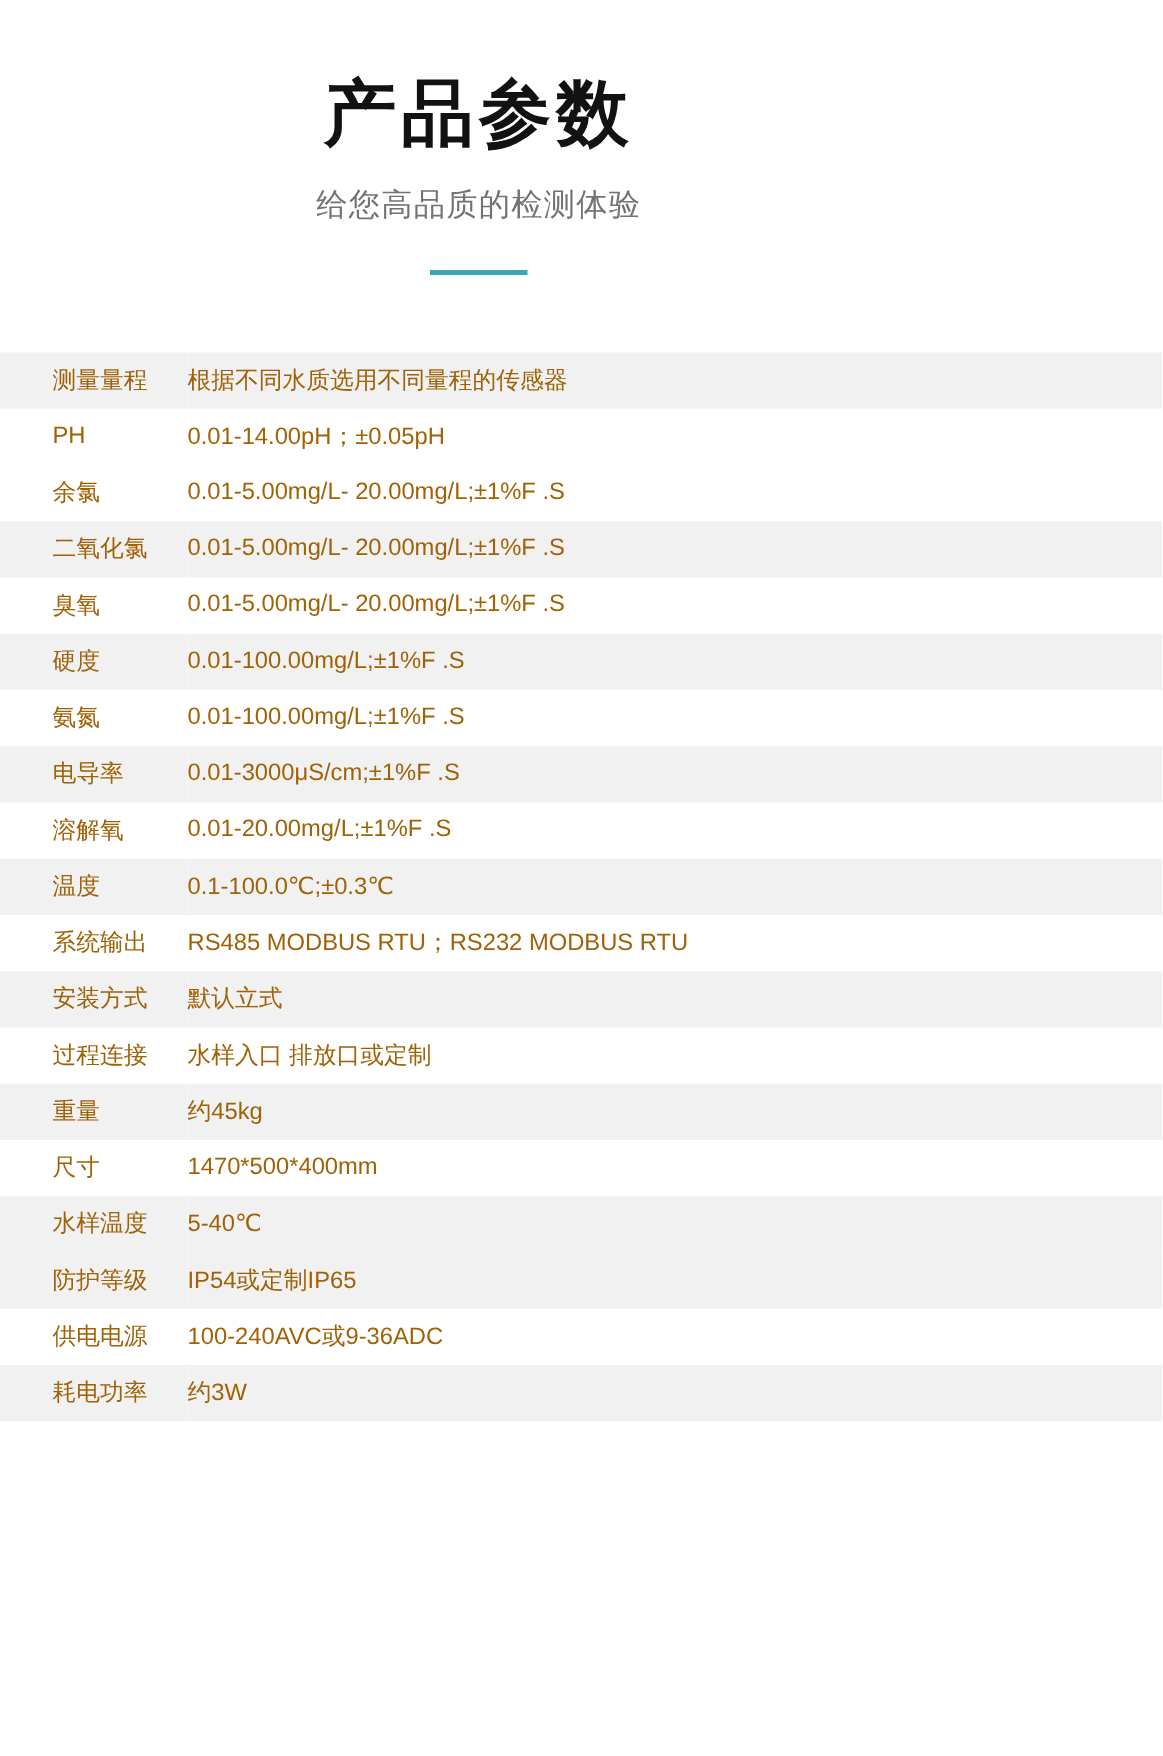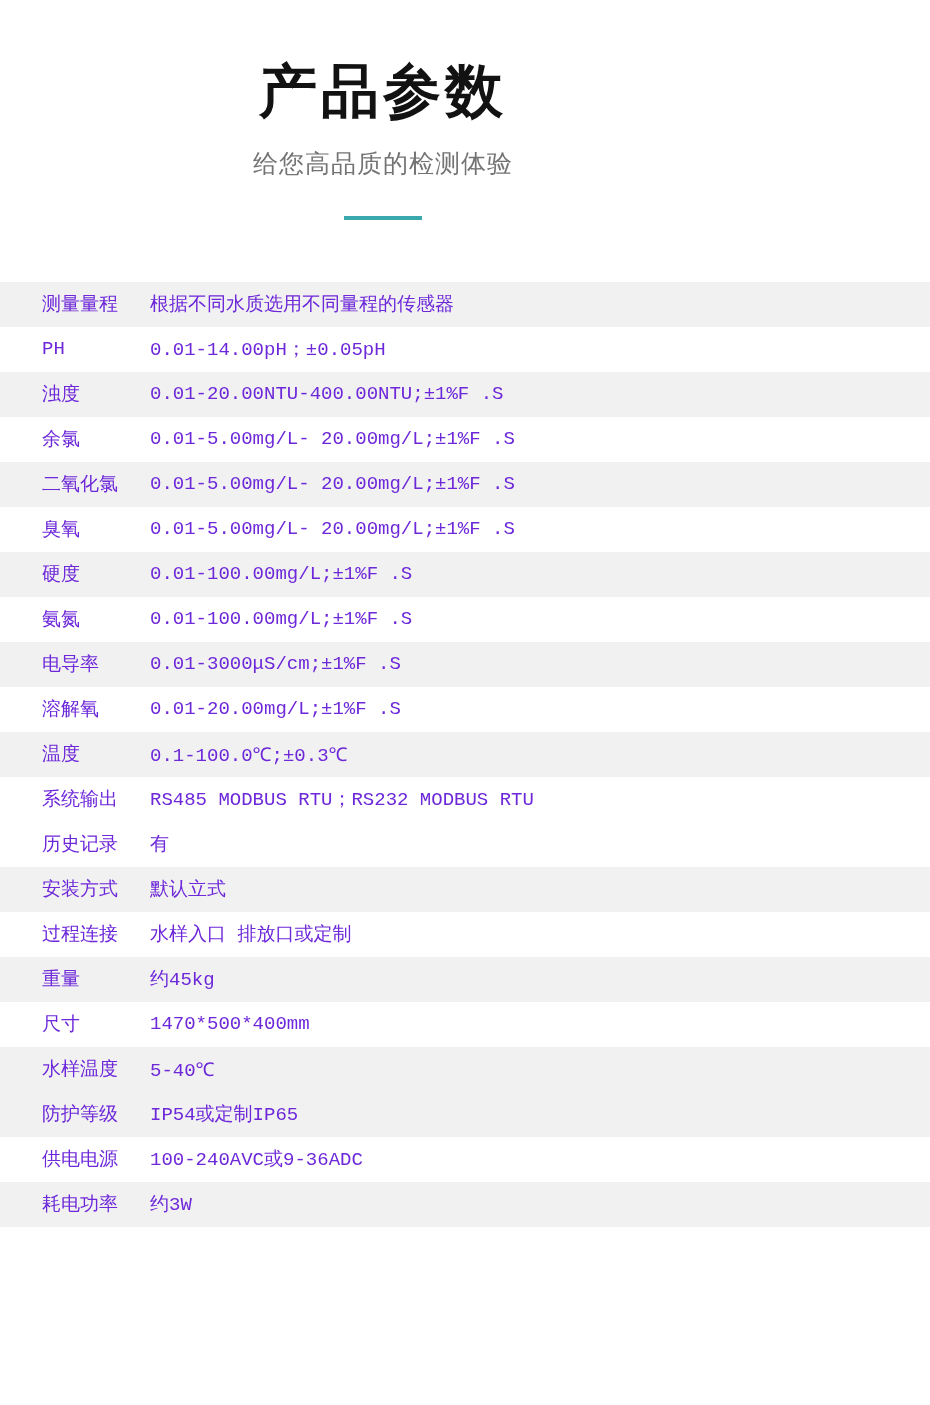--- a/index.html
+++ b/index.html
@@ -51,25 +51,24 @@
     table-layout: fixed;
   }
   .table tr {
     height: 45px;
   }
   .table tr.alt {
     background: #f1f1f1;
   }
   .table td {
     font-size: 19px;
-    color: #6d28d9;
+    color: #a16207;
     vertical-align: middle;
     padding: 0;
     white-space: nowrap;
-    font-family: Liberation Mono, monospace;
   }
   td.label {
     width: 150px;
     padding-left: 42px;
     box-sizing: border-box;
   }
   td.value {
     padding-left: 0;
   }
   
@@ -94,24 +93,20 @@
   <table class="table">
     <tbody>
         <tr class="alt">
           <td class="label">测量量程</td>
           <td class="value v-ind-4">根据不同水质选用不同量程的传感器</td>
         </tr>
         <tr>
           <td class="label">PH</td>
           <td class="value v-ind-1">0.01-14.00pH；±0.05pH</td>
         </tr>
-        <tr class="alt">
-          <td class="label">浊度</td>
-          <td class="value v-ind-1">0.01-20.00NTU-400.00NTU;±1%F .S</td>
-        </tr>
         <tr>
           <td class="label">余氯</td>
           <td class="value v-ind-1">0.01-5.00mg/L- 20.00mg/L;±1%F .S</td>
         </tr>
         <tr class="alt">
           <td class="label">二氧化氯</td>
           <td class="value v-ind-0">0.01-5.00mg/L- 20.00mg/L;±1%F .S</td>
         </tr>
         <tr>
           <td class="label">臭氧</td>
@@ -133,24 +128,20 @@
           <td class="label">溶解氧</td>
           <td class="value v-ind-0">0.01-20.00mg/L;±1%F .S</td>
         </tr>
         <tr class="alt">
           <td class="label">温度</td>
           <td class="value v-ind-2">0.1-100.0℃;±0.3℃</td>
         </tr>
         <tr>
           <td class="label">系统输出</td>
           <td class="value v-ind-3">RS485 MODBUS RTU；RS232 MODBUS RTU</td>
-        </tr>
-        <tr>
-          <td class="label">历史记录</td>
-          <td class="value v-ind-4">有</td>
         </tr>
         <tr class="alt">
           <td class="label">安装方式</td>
           <td class="value v-ind-4">默认立式</td>
         </tr>
         <tr>
           <td class="label">过程连接</td>
           <td class="value v-ind-4">水样入口 排放口或定制</td>
         </tr>
         <tr class="alt">

